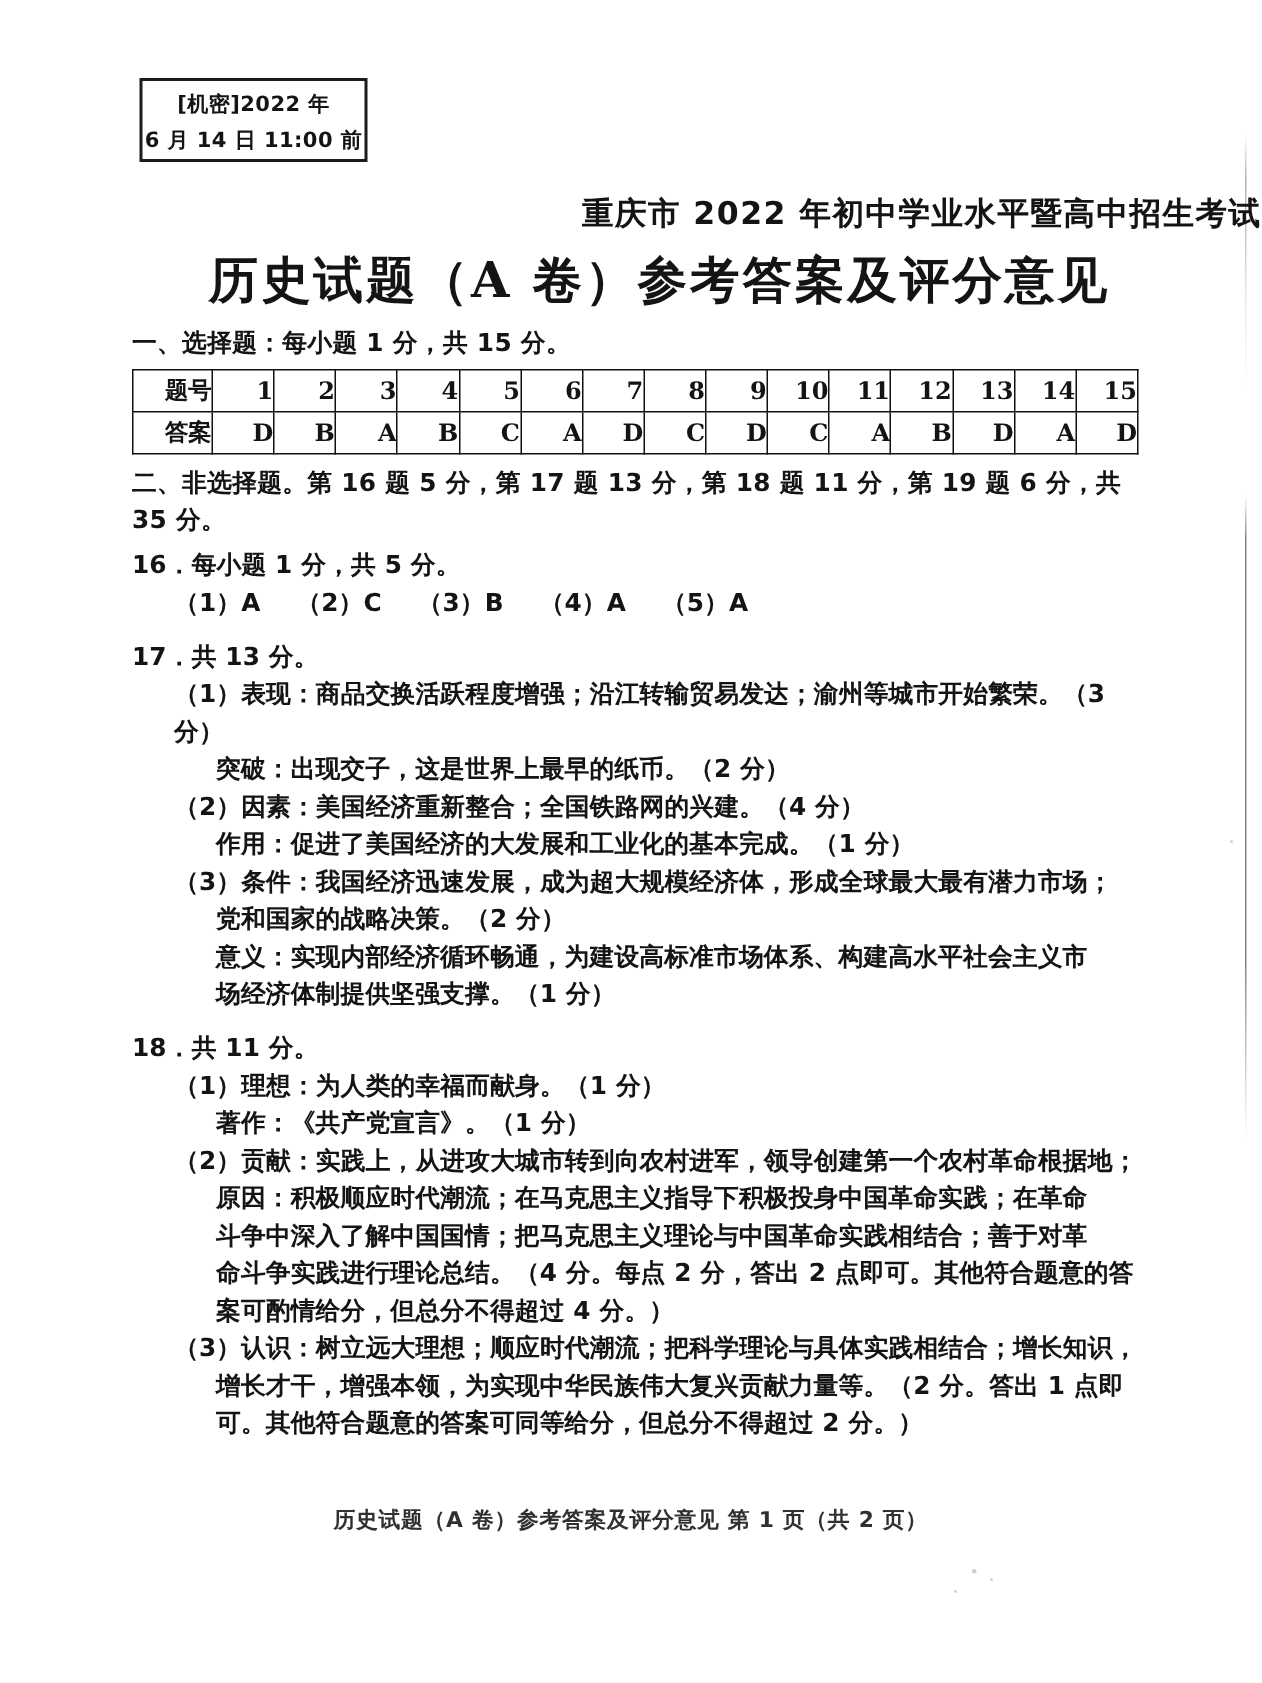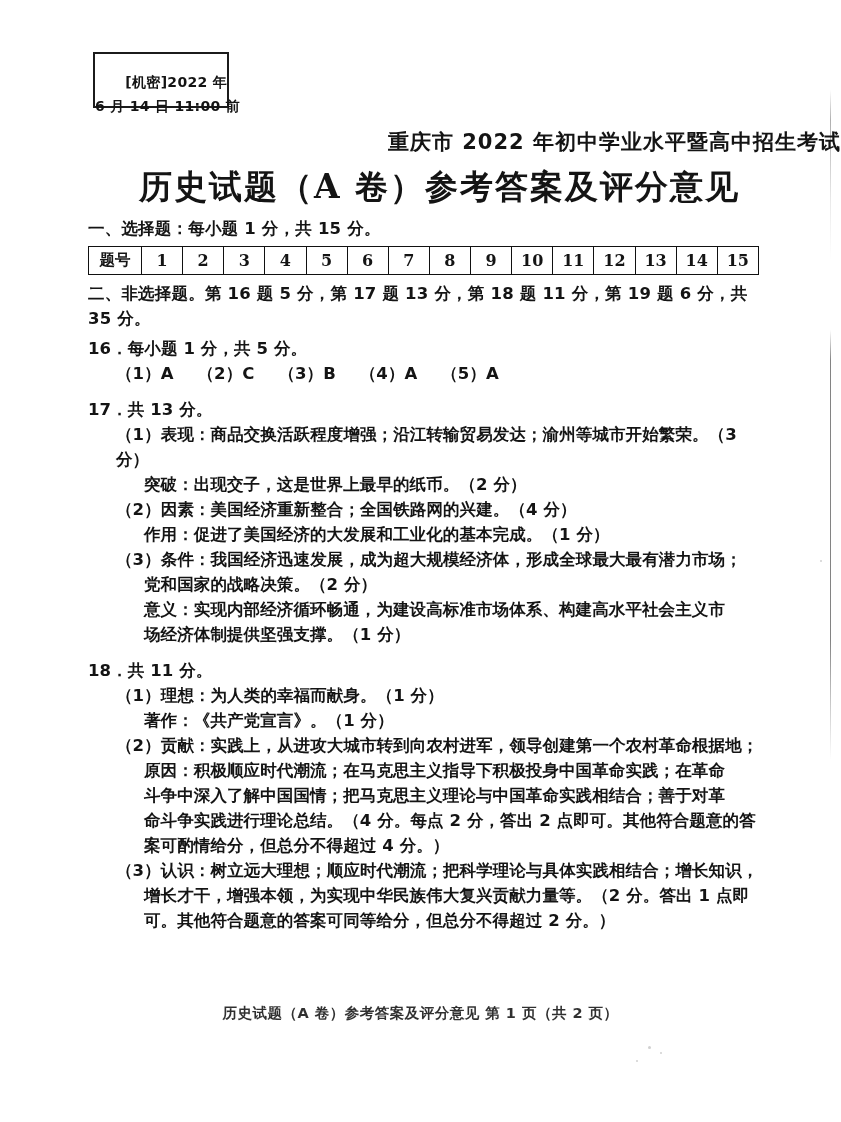--- a/index.html
+++ b/index.html
@@ -47,26 +47,26 @@
     left: 0; top: 0;
     width: 841px;
     height: 1122px;
   }
 
   
   .secret-box {
     position: absolute;
     left: 93px;
     top: 52px;
-    width: 136px;
+    width: 152px;
     height: 56px;
     border: 2px solid #1b1b1b;
     box-sizing: border-box;
-    padding-top: 16px;
-    text-align: right;
+    padding-top: 4px;
+    text-align: center;
   }
   .secret-line {
     font-size: 14px;
     line-height: 24px;
     font-weight: 700;
     letter-spacing: 0.3px;
     white-space: nowrap;
   }
 
   
@@ -120,21 +120,21 @@
   
   table.answers {
     border-collapse: collapse;
     margin: 3px 0 6px 0;
     width: 671px;
     table-layout: fixed;
   }
   table.answers td {
     border: 1.6px solid #111;
     height: 27px;
-    text-align: center;
+    text-align: right;
     font-size: 16px;
     font-weight: 700;
     font-family: "DejaVu Serif", "Liberation Serif", serif;
     padding: 0;
   }
   table.answers td.rowhdr {
     width: 52px;
     font-family: "DejaVu Sans", "Liberation Sans", sans-serif;
     font-size: 15.5px;
   }
@@ -188,20 +188,38 @@
         <td>7</td>
         <td>8</td>
         <td>9</td>
         <td>10</td>
         <td>11</td>
         <td>12</td>
         <td>13</td>
         <td>14</td>
         <td>15</td>
       </tr>
+      <tr>
+        <td class="rowhdr">答案</td>
+        <td>D</td>
+        <td>B</td>
+        <td>A</td>
+        <td>B</td>
+        <td>C</td>
+        <td>A</td>
+        <td>D</td>
+        <td>C</td>
+        <td>D</td>
+        <td>C</td>
+        <td>A</td>
+        <td>B</td>
+        <td>D</td>
+        <td>A</td>
+        <td>D</td>
+      </tr>
     </tbody>
       </table>
 
     <div class="sec-head">二、非选择题。第 16 题 5 分，第 17 题 13 分，第 18 题 11 分，第 19 题 6 分，共 35 分。</div>
 
     <div class="q-line">16．每小题 1 分，共 5 分。</div>
     <div class="q-line ind1 sub-items">
       <span>（1）A</span>
       <span>（2）C</span>
       <span>（3）B</span>

